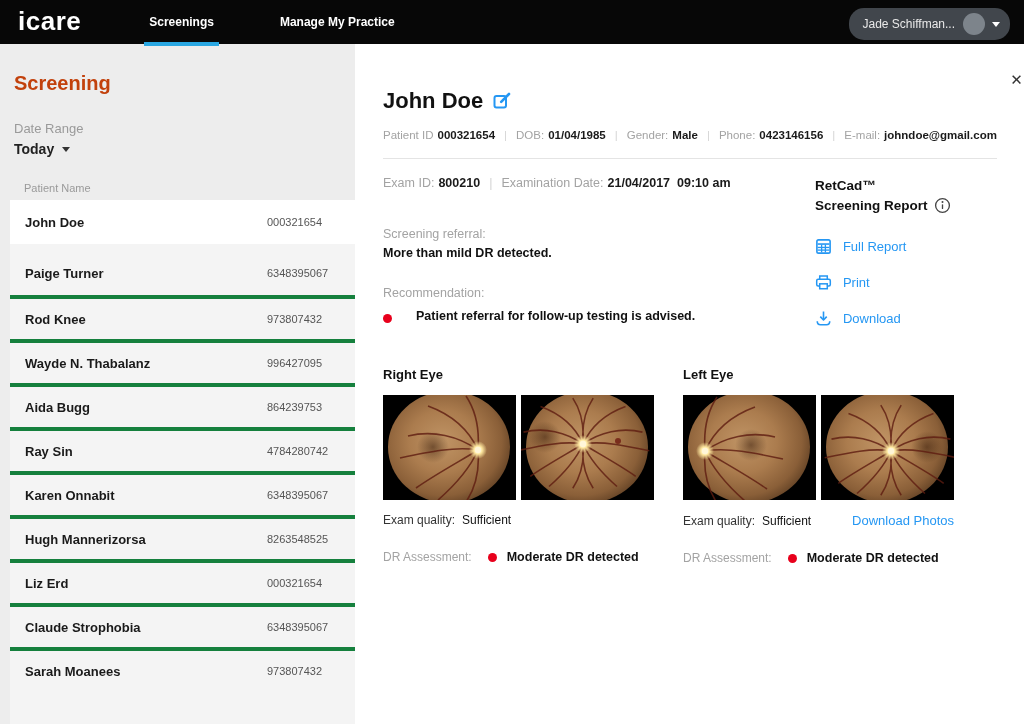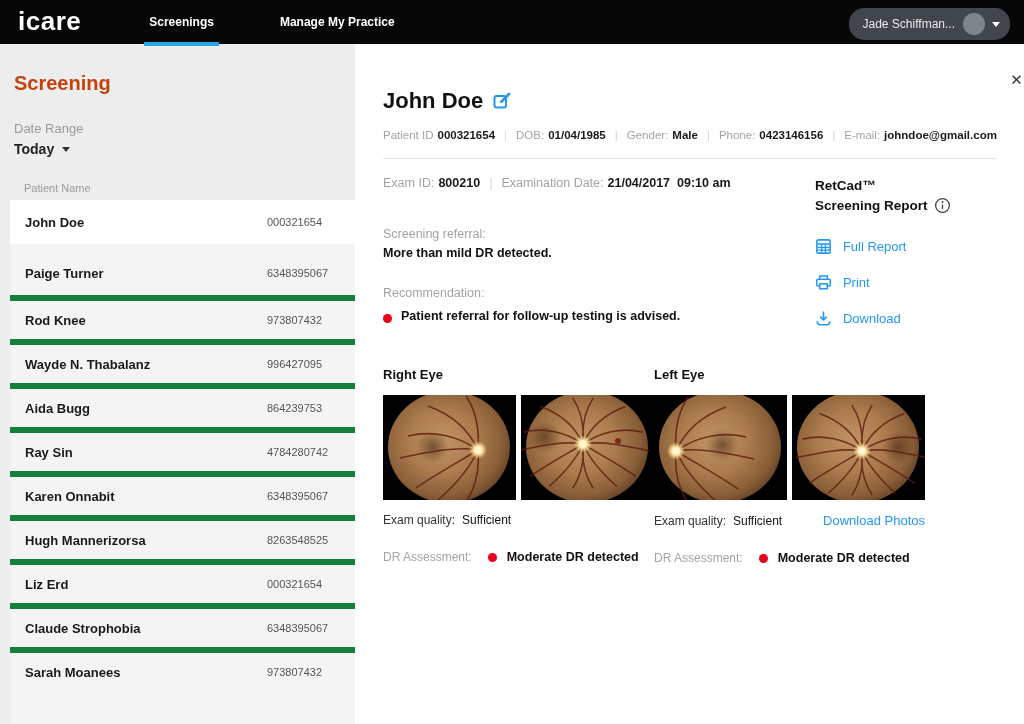--- a/index.html
+++ b/index.html
@@ -24,21 +24,21 @@
   
   .main { display:flex; height:680px; }
   .sidebar { width:355px; background:#ededed; display:flex; flex-direction:column; flex:none; }
   .side-title { margin:28px 0 0 14px; font-size:20px; font-weight:700; color:#c2410c; }
   .range-label { margin:26px 0 0 14px; font-size:13px; color:#9a9a9a; }
   .range-value { margin:5px 0 0 14px; font-size:14px; font-weight:700; color:#222;
                  display:flex; align-items:center; gap:8px; cursor:pointer; width:max-content; }
   .pname-label { margin:25px 0 6px 24px; font-size:11px; color:#9a9a9a; }
   .plist { margin-left:10px; background:#f4f4f4; flex:1; }
   .prow { height:44px; display:flex; align-items:center; padding-left:15px;
-          border-top:6px solid #15803d; cursor:pointer; background:#f4f4f4; }
+          border-top:4px solid #15803d; cursor:pointer; background:#f4f4f4; }
   .prow:first-child { border-top:none; }
   .prow.selected { background:#fff; margin-bottom:7px; }
   .prow.selected + .prow { border-top:none; }
   .pname { font-size:13px; font-weight:700; color:#1a1a1a; flex:1; }
   .pid { width:88px; font-size:11px; color:#555; flex:none; }
   
   .detail { flex:1; position:relative; padding:0 54px 0 28px; background:#fff; }
   .close { position:absolute; top:24px; right:24px; background:none; border:none; font-size:15px;
            color:#333; cursor:pointer; padding:4px; line-height:1; font-family:inherit; }
   .title-row { margin-top:44px; display:flex; align-items:center; gap:10px; }
@@ -48,31 +48,31 @@
   .seg b { color:#1a1a1a; margin-left:4px; white-space:pre; }
   .seg:not(:last-child)::after { content:"|"; color:#d5d5d5; margin:0 9px; }
   .rule { border:none; border-top:1px solid #e4e4e4; margin:17px 0 0 0; }
   .content-cols { display:flex; margin-top:17px; }
   .left-col { flex:1; }
   .exam-line { font-size:12.5px; color:#a3a3a3; white-space:nowrap; }
   .sec-label { font-size:12.5px; color:#a3a3a3; }
   .outcome-label { margin-top:37px; }
   .sec-value { font-size:12.5px; font-weight:700; color:#111; margin-top:5px; }
   .rec-label { margin-top:26px; }
-  .rec-line { display:flex; align-items:flex-end; gap:9px; margin-top:9px; }
+  .rec-line { display:flex; align-items:flex-end; gap:24px; margin-top:9px; }
   .dot { width:9px; height:9px; border-radius:50%; background:#e8001c; flex:none; }
   .right-col { width:182px; flex:none; }
   .retcad-line { font-size:13.5px; font-weight:700; color:#111; line-height:1.45; }
   .retcad-line2 { display:flex; align-items:center; gap:7px; }
   .blink { display:flex; align-items:center; gap:11px; color:#2597f3; font-size:13px;
            margin-top:19px; cursor:pointer; background:none; border:none; padding:0; font-family:inherit; }
   .blink:first-of-type { margin-top:23px; }
   .blink svg { flex:none; }
   
-  .eyes { display:flex; margin-top:40px; }
+  .eyes { display:flex; gap:29px; margin-top:40px; }
   .eye-col { width:271px; flex:none; }
   .eye-title { font-size:13px; font-weight:700; color:#111; margin-bottom:13px; }
   .imgs { display:flex; gap:5px; }
   .fundus { width:133px; height:105px; background:#000; }
   .quality-row { display:flex; align-items:center; margin-top:13px; font-size:12px; color:#333; }
   .q-label { margin-right:7px; }
   .q-value { color:#111; }
   .dl-photos { margin-left:auto; color:#2597f3; font-size:13px; cursor:pointer; background:none; border:none; padding:0; font-family:inherit; }
   .dr-row { display:flex; align-items:center; margin-top:23px; }
   .dr-label { font-size:12px; color:#a3a3a3; margin-right:16px;text-align:right; }

